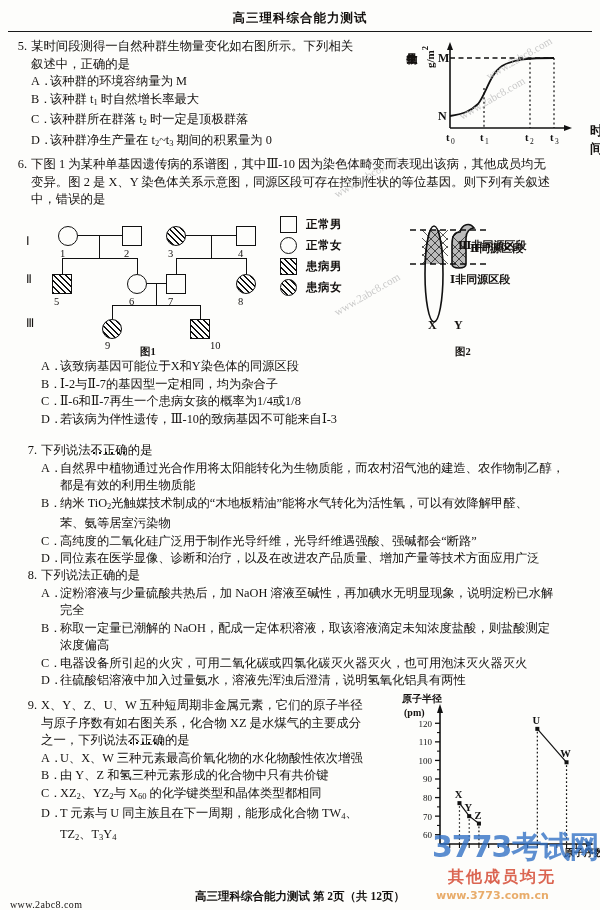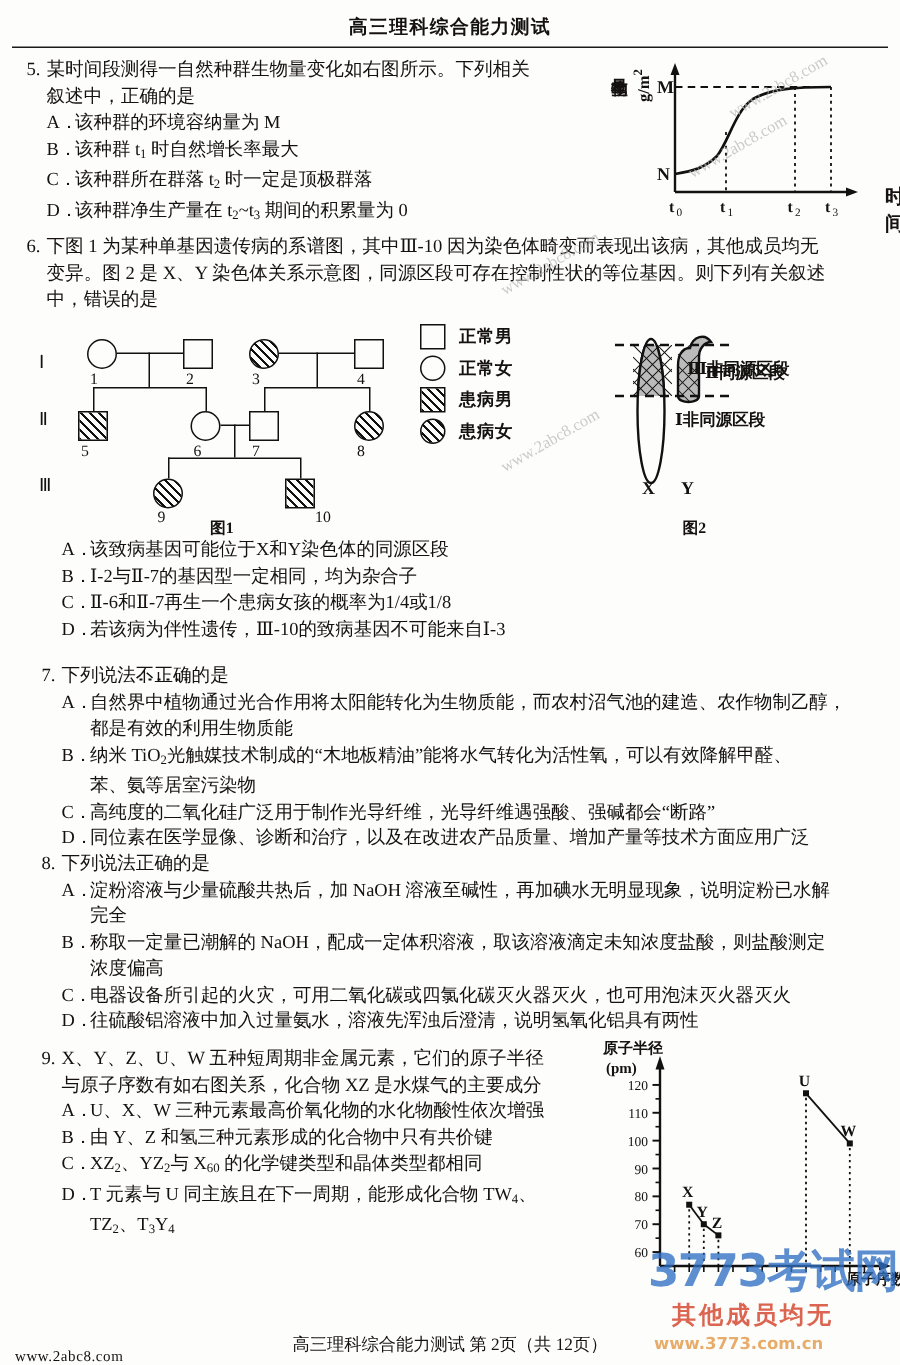--- a/index.html
+++ b/index.html
@@ -56,21 +56,21 @@
 
   .figcap{position:absolute;font-size:10.5px;font-weight:bold;}
 
   
   .chart9{position:absolute;right:4px;top:694px;width:196px;height:168px;}
   .ax-lab{position:absolute;font-size:10px;font-weight:bold;white-space:nowrap;}
 
   
   .footer{position:absolute;left:0;bottom:6px;width:600px;font-size:11px;}
   .f-url{position:absolute;left:10px;bottom:0px;font-family:"Liberation Serif",serif;font-size:10px;letter-spacing:0.4px;}
-  .f-center{text-align:center;font-size:11.5px;font-weight:normal;}
+  .f-center{text-align:center;font-size:11.5px;font-weight:bold;}
 
   
   .wm{position:absolute;pointer-events:none;white-space:nowrap;}
   .wm-diag{color:#b9b9b9;font-size:11px;transform:rotate(-30deg);opacity:.75;}
   .wm-blue{left:432px;bottom:42px;font-size:30px;font-weight:bold;color:#2f6fc4;opacity:.78;
            letter-spacing:-1px;font-family:"DejaVu Sans",sans-serif;}
   .wm-red{left:448px;bottom:22px;font-size:16px;font-weight:bold;color:#d4442c;opacity:.82;
           letter-spacing:2px;font-family:"DejaVu Sans",sans-serif;}
   .wm-orange{left:436px;bottom:8px;font-size:11px;font-weight:bold;color:#e08a2e;opacity:.7;
           font-family:"DejaVu Sans",sans-serif;}
@@ -351,20 +351,21 @@
       <div class="opt-txt">往硫酸铝溶液中加入过量氨水，溶液先浑浊后澄清，说明氢氧化铝具有两性</div>
     </div>
   </div>
 
   <div class="q" style="position:absolute;left:10px;top:697px;width:400px;">
     <div class="q-head">
       <div class="q-num">9.</div>
       <div class="q-body">
         <div>X、Y、Z、U、W 五种短周期非金属元素，它们的原子半径</div>
         <div>与原子序数有如右图关系，化合物 XZ 是水煤气的主要成分</div>
+        <div>之一，下列说法<span class="ul-dot">不正确</span>的是</div>
       </div>
     </div>
     <div class="opt">
       <div class="opt-let">A．</div>
       <div class="opt-txt">U、X、W 三种元素最高价氧化物的水化物酸性依次增强</div>
     </div>
     <div class="opt">
       <div class="opt-let">B．</div>
       <div class="opt-txt">由 Y、Z 和氢三种元素形成的化合物中只有共价键</div>
     </div>

